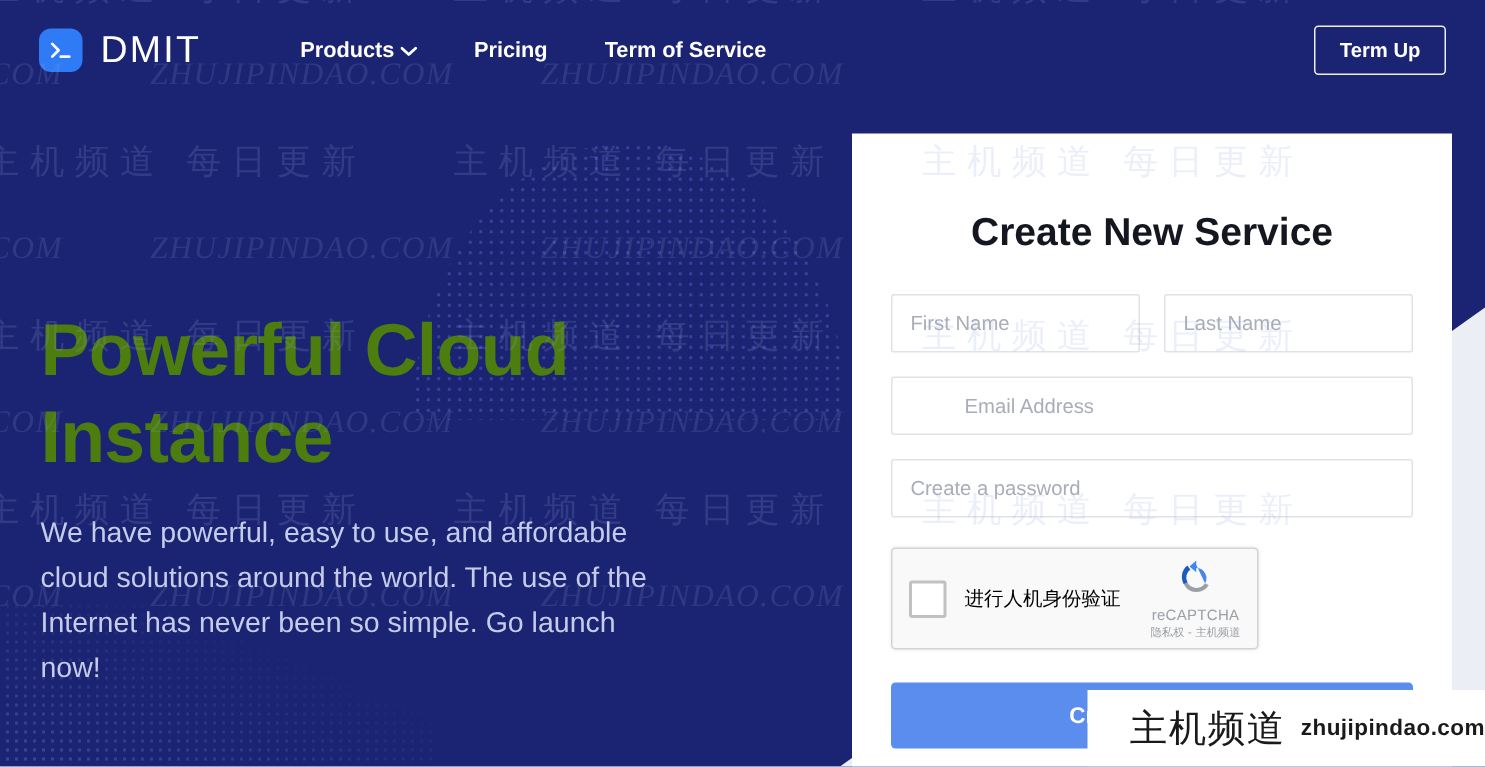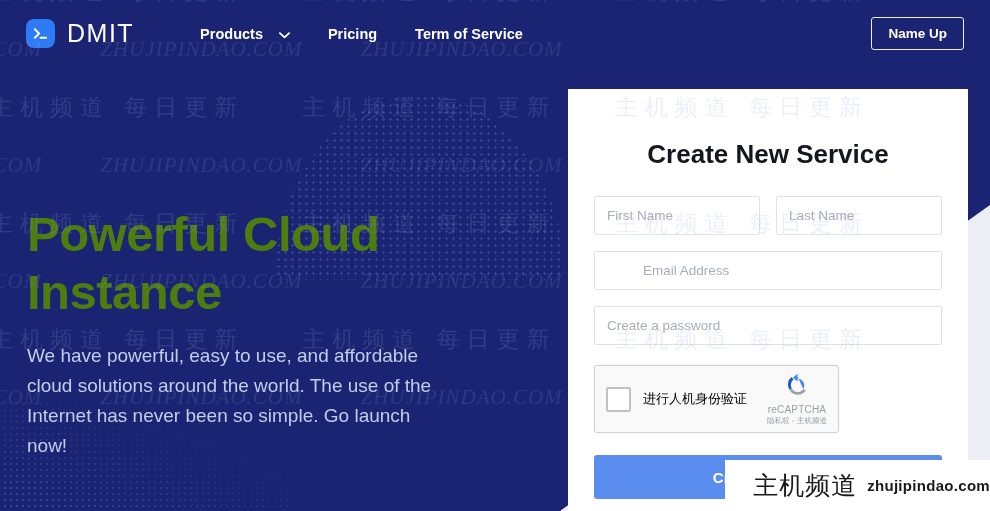--- a/index.html
+++ b/index.html
@@ -111,21 +111,21 @@
     align-items: center;
     gap: 38px;
     margin-left: 66px;
   }
   .nav-item {
     color: #ffffff;
     font-size: 14.5px;
     font-weight: bold;
     display: flex;
     align-items: center;
-    gap: 16px;
+    gap: 4px;
     cursor: pointer;
   }
   .chevron { display: block; }
   .signup-btn {
     margin-left: auto;
     border: 1px solid rgba(255,255,255,.92);
     border-radius: 3px;
     color: #ffffff;
     font-size: 13.5px;
     font-weight: bold;
@@ -310,21 +310,21 @@
       <div class="nav-item">
         <span>Pricing</span>
       </div>
 
       <div class="nav-item">
         <span>Term of Service</span>
       </div>
 
     </div>
 
-    <button class="signup-btn">Name Up</button>
+    <button class="signup-btn">Term Up</button>
   </div>
 
   <div class="hero-copy">
     <div class="hero-title">Powerful Cloud Instance</div>
     <div class="hero-sub">We have powerful, easy to use, and affordable cloud solutions around the world. The use of the Internet has never been so simple. Go launch now!</div>
   </div>
 
   <div class="card">
 
     <div class="card-title">Create New Service</div>

